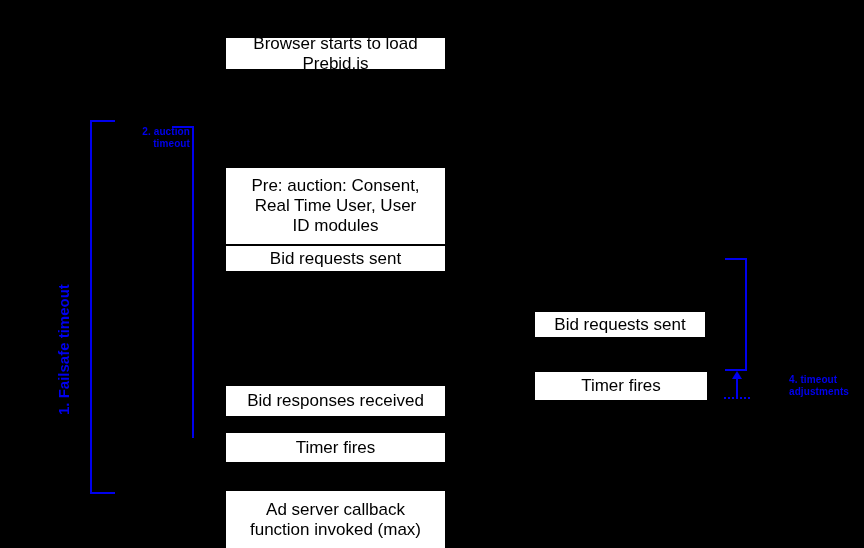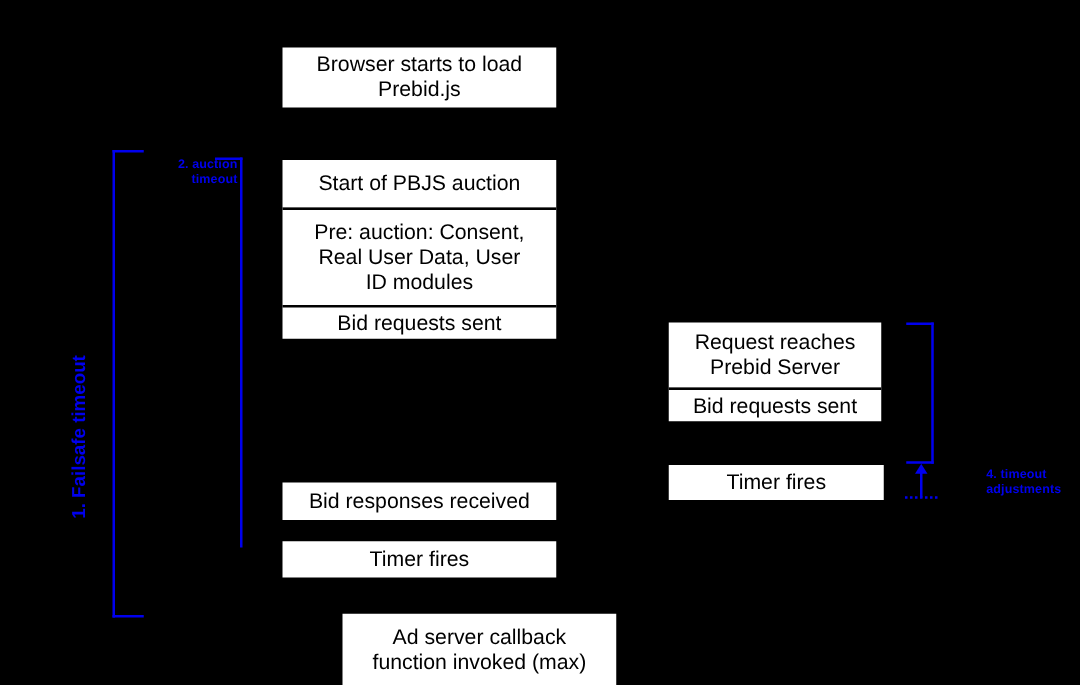--- a/index.html
+++ b/index.html
@@ -43,40 +43,37 @@
     position:absolute;width:0;height:0;
     border-left:5px solid transparent;border-right:5px solid transparent;
     border-bottom:8px solid #0000ee;
   }
 </style>
 </head>
 <body>
 
 <div id="diagram">
 
-  <div class="box" style="left:226px;top:38px;width:219px;height:48px;">Browser starts to load
+  <div class="box" style="left:226px;top:38px;width:219px;height:31px;">Browser starts to load
 Prebid.js</div>
 
-  <div class="box" style="left:226px;top:128px;width:219px;height:38px;">Start of PBJS auction</div>
 
   <div class="box sep-top" style="left:226px;top:166px;width:219px;height:78px;">Pre: auction: Consent,
-Real User Data, User
+Real Time User, User
 ID modules</div>
 
   <div class="box sep-top" style="left:226px;top:244px;width:219px;height:27px;">Bid requests sent</div>
 
   <div class="box" style="left:226px;top:386px;width:219px;height:30px;">Bid responses received</div>
 
   <div class="box" style="left:226px;top:433px;width:219px;height:29px;">Timer fires</div>
 
-  <div class="box" style="left:226px;top:491px;width:219px;height:57px;margin-left:48px;">Ad server callback
+  <div class="box" style="left:226px;top:491px;width:219px;height:57px;">Ad server callback
 function invoked (max)</div>
 
-  <div class="box" style="left:535px;top:258px;width:170px;height:52px;">Request reaches
-Prebid Server</div>
 
   <div class="box sep-top" style="left:535px;top:310px;width:170px;height:27px;">Bid requests sent</div>
 
   <div class="box" style="left:535px;top:372px;width:172px;height:28px;">Timer fires</div>
 
   <div class="bracket-line" style="left:90px;top:120px;width:2px;height:374px;"></div>
 
   <div class="bracket-line" style="left:90px;top:120px;width:25px;height:2px;"></div>
 
   <div class="bracket-line" style="left:90px;top:492px;width:25px;height:2px;"></div>

